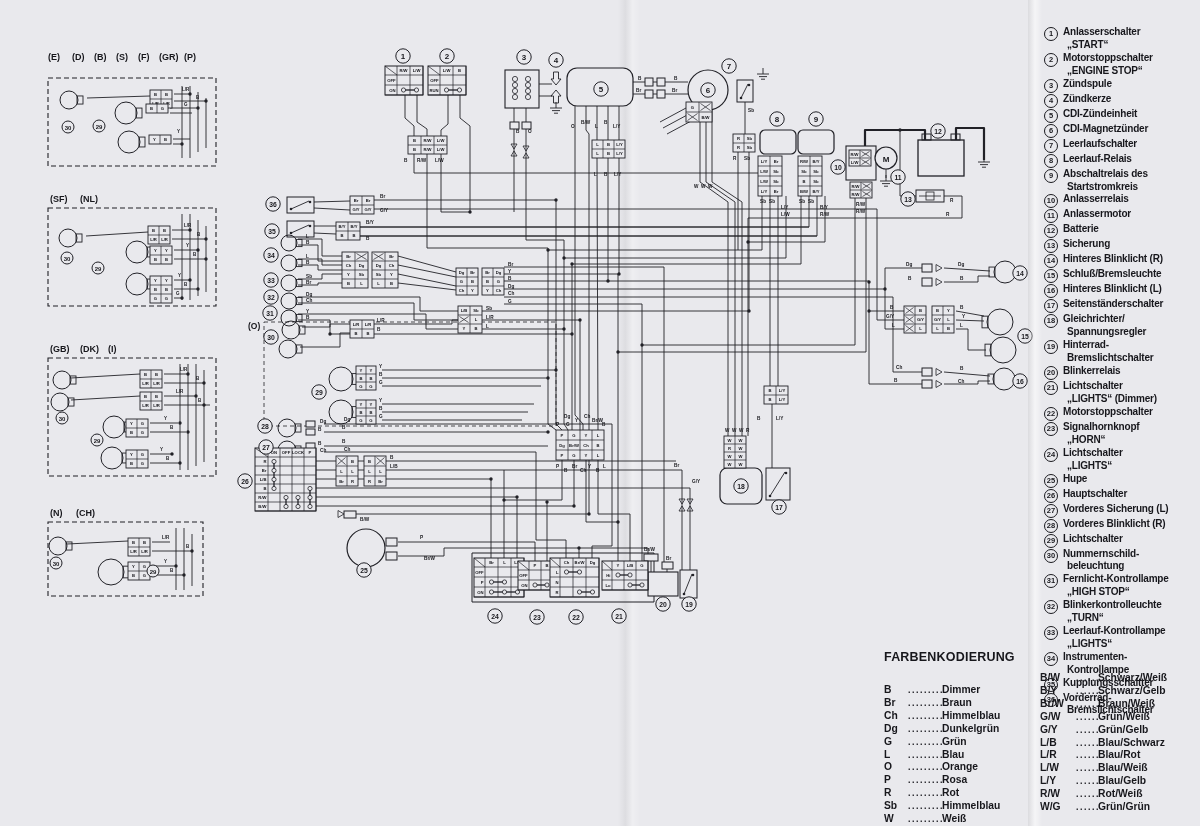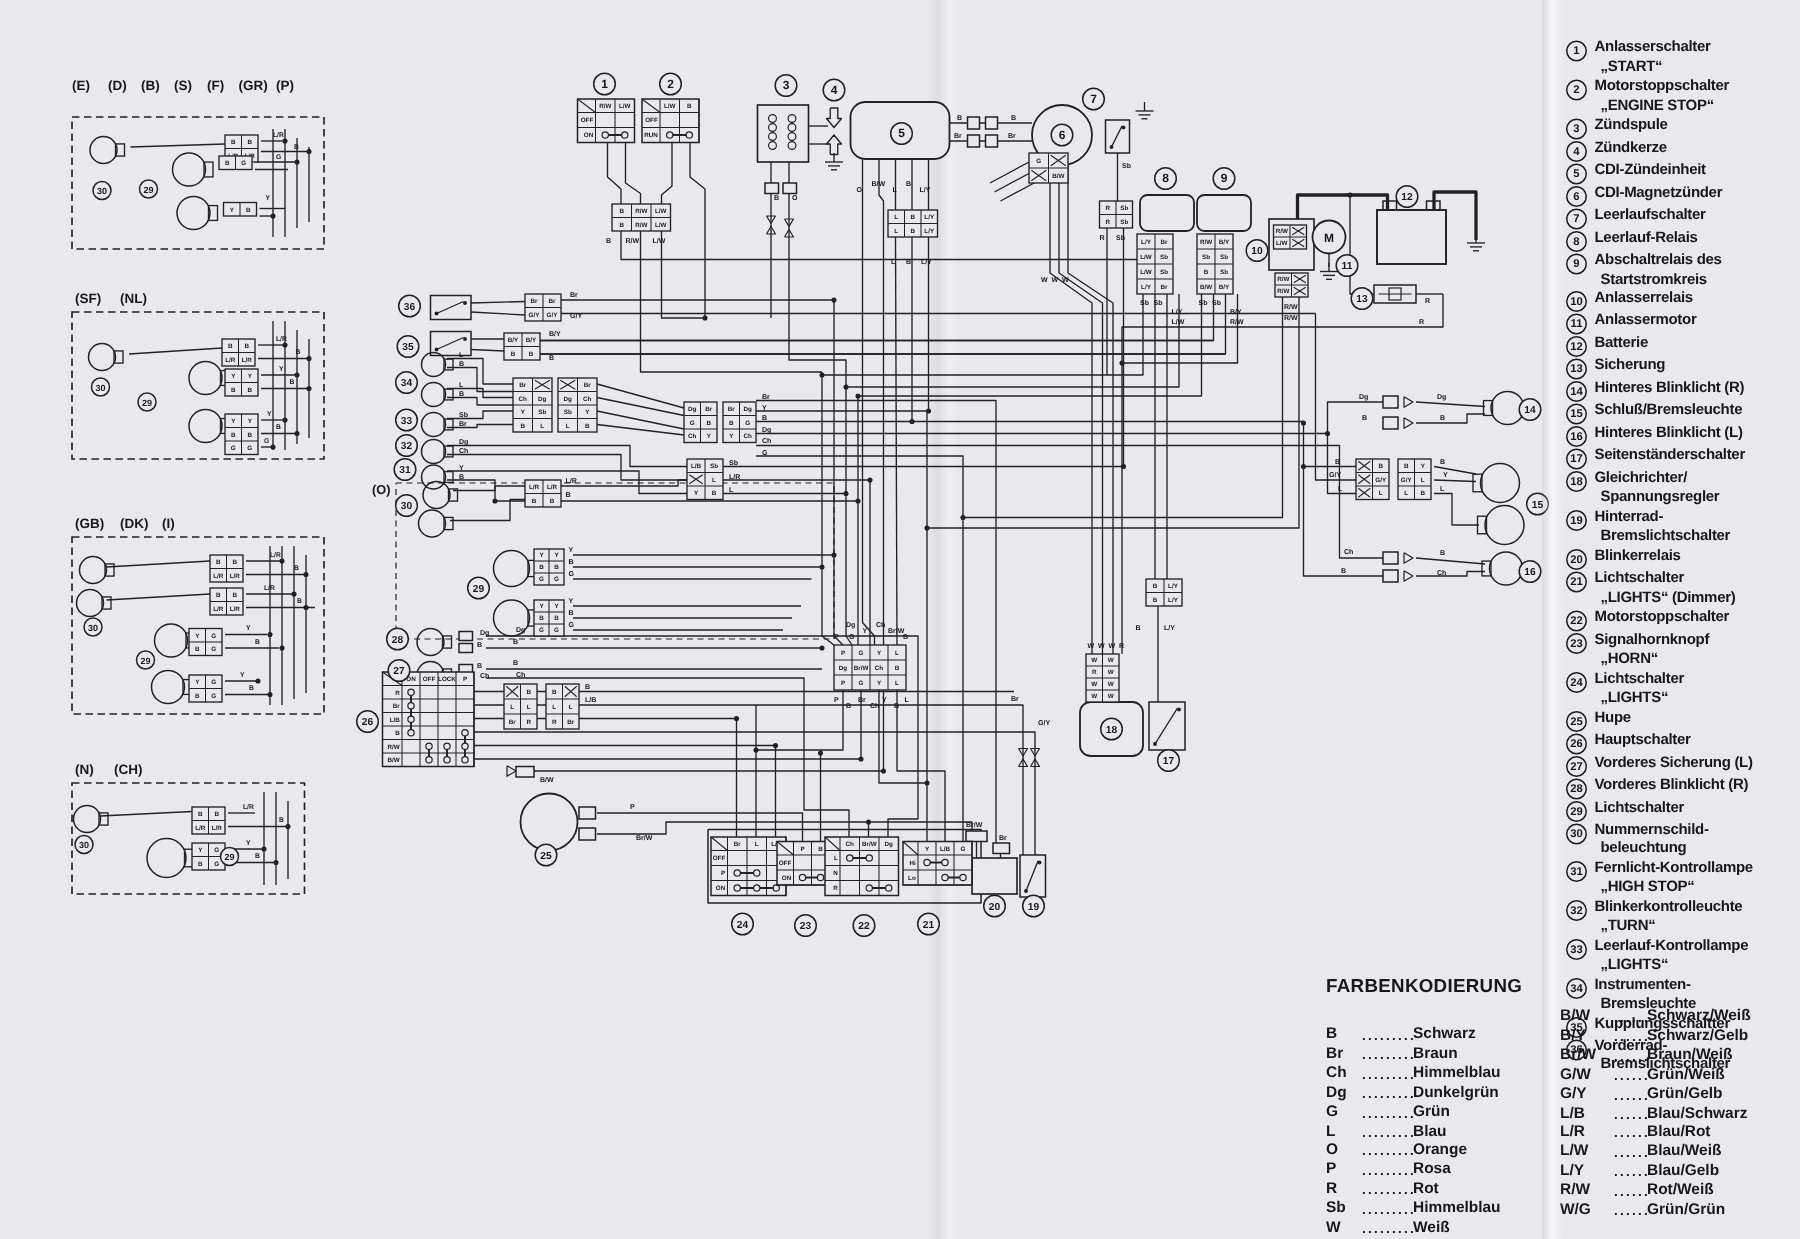--- a/index.html
+++ b/index.html
@@ -1359,21 +1359,21 @@
         <span class="leg-num">33</span>
         <div class="leg-lines">
           <div>Leerlauf-Kontrollampe</div>
           <div class="leg-cont">„LIGHTS“</div>
         </div>
       </div>
       <div class="leg-item">
         <span class="leg-num">34</span>
         <div class="leg-lines">
           <div>Instrumenten-</div>
-          <div class="leg-cont">Bremsleuchte</div>
+          <div class="leg-cont">Kontrollampe</div>
         </div>
       </div>
       <div class="leg-item">
         <span class="leg-num">35</span>
         <div class="leg-lines">
           <div>Kupplungsschaltter</div>
         </div>
       </div>
       <div class="leg-item">
         <span class="leg-num">36</span>
@@ -1382,21 +1382,21 @@
           <div class="leg-cont">Bremslichtschalter</div>
         </div>
       </div>
     </div>
   <div class="colorlegend">
     <div class="cl-title">FARBENKODIERUNG</div>
     <div id="clLeft">
         <div class="cl-row">
           <span class="cl-code">B</span>
           <span class="cl-dots">..........</span>
-          <span>Schwarz</span>
+          <span>Dimmer</span>
         </div>
         <div class="cl-row">
           <span class="cl-code">Br</span>
           <span class="cl-dots">..........</span>
           <span>Braun</span>
         </div>
         <div class="cl-row">
           <span class="cl-code">Ch</span>
           <span class="cl-dots">..........</span>
           <span>Himmelblau</span>

